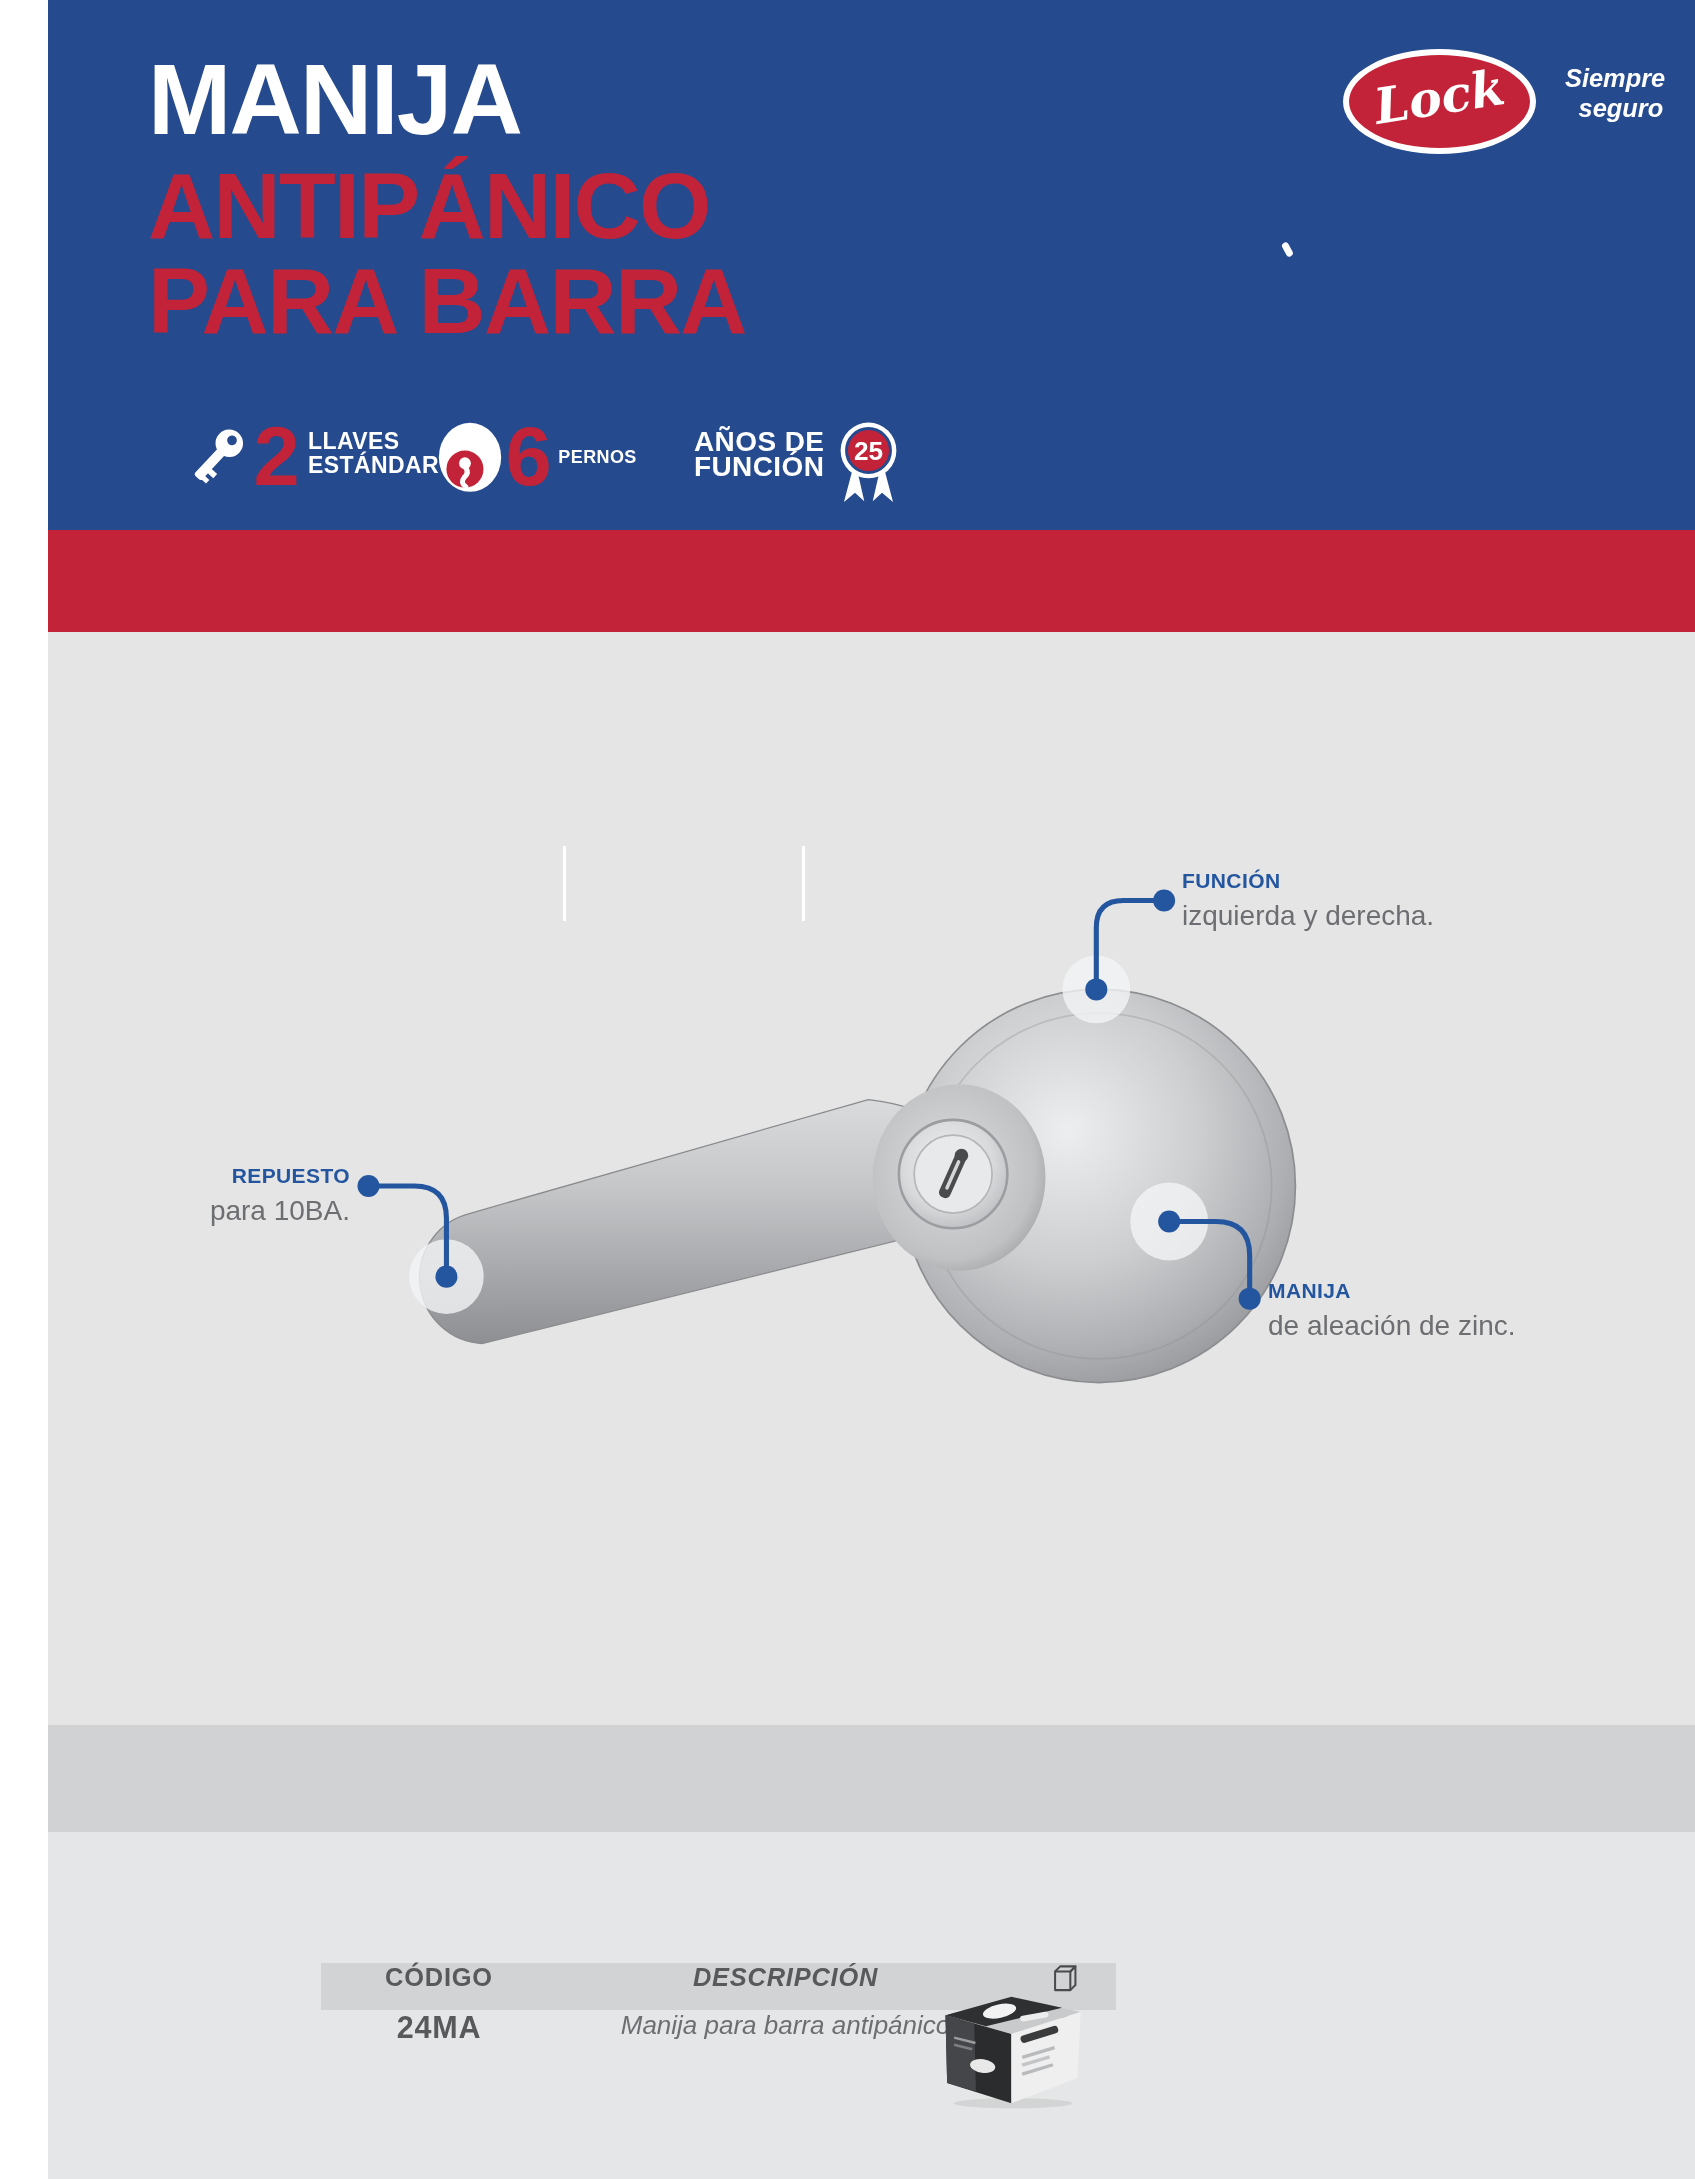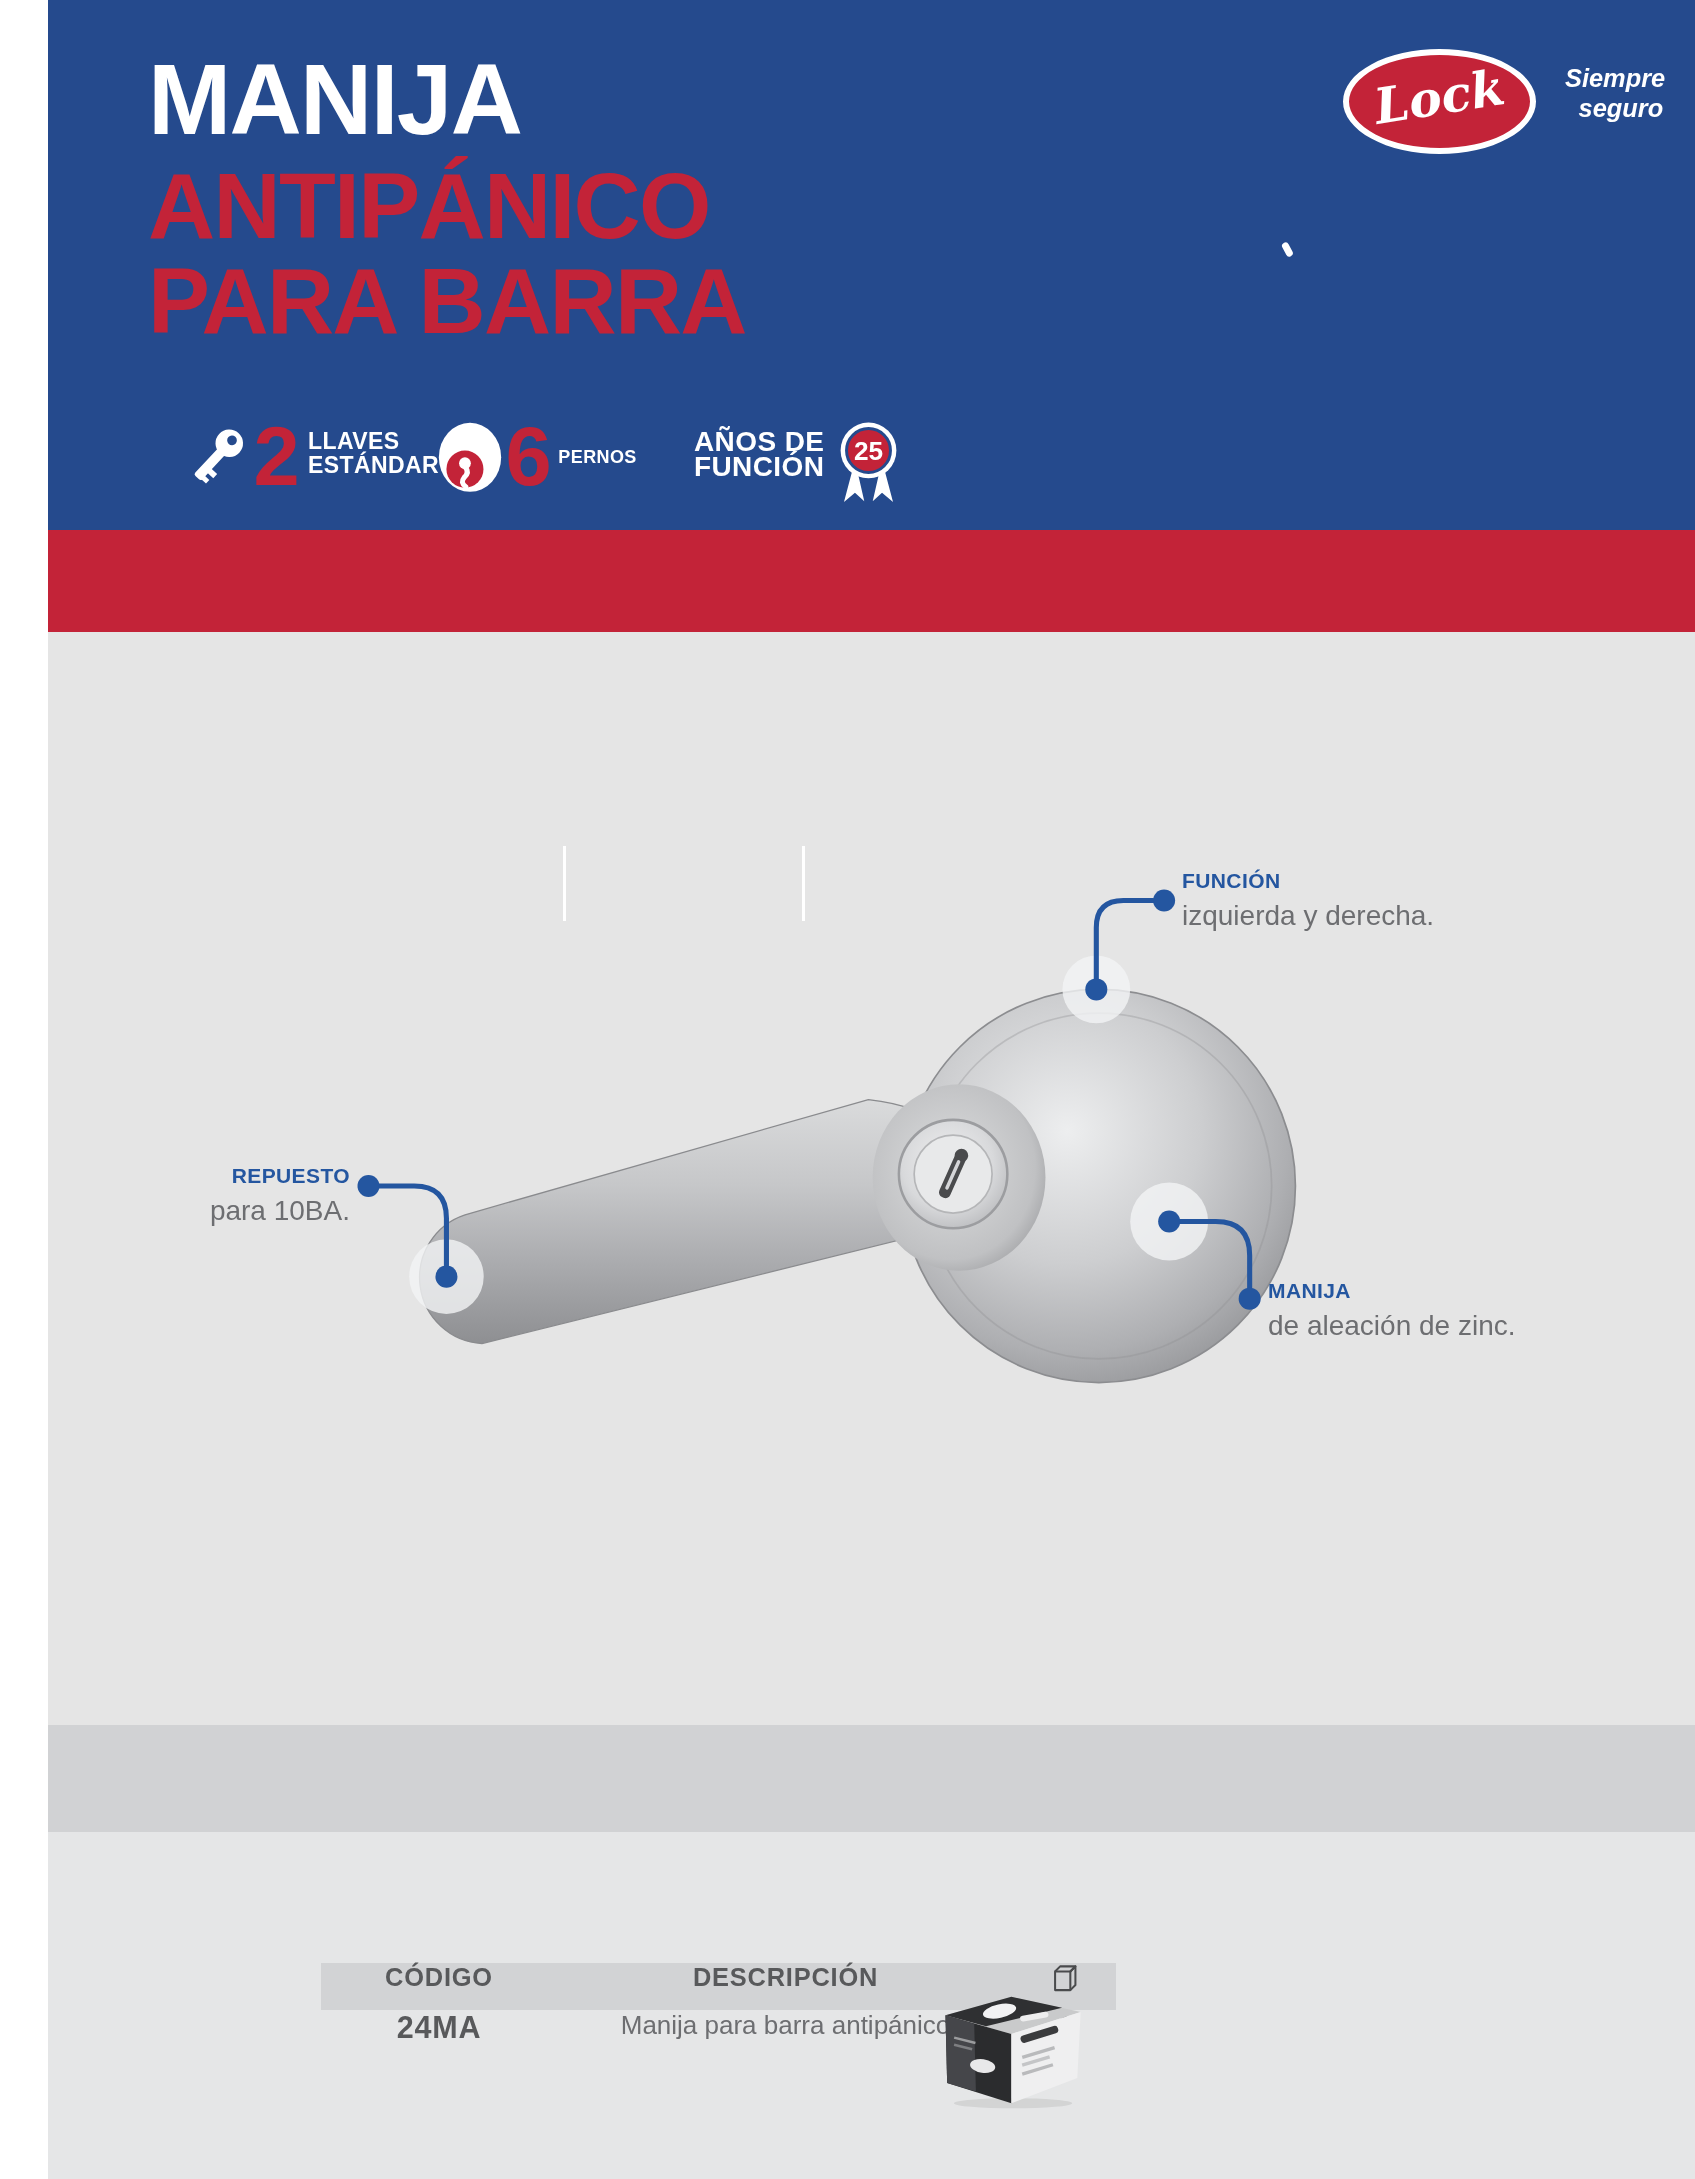--- a/index.html
+++ b/index.html
@@ -56,21 +56,21 @@
 
   
   .stripe-dark   { position:absolute; left:0; top:1725px; width:1695px; height:108px; background:#D1D2D4; }
   .section-light { position:absolute; left:0; top:1832px; width:1695px; height:347px; background:#E5E6E7; }
 
   
   .spec-table { position:absolute; left:273px; top:131px; width:795px; }
   .t-head { display:flex; align-items:flex-start; height:47px; background:#D2D3D5; }
   .t-row  { display:flex; align-items:flex-start; height:51px; }
   .col-code { width:236px; text-align:center; }
-  .col-desc { flex:1; text-align:center; }
+  .col-desc { flex:1; text-align:center;font-style:italic; }
   .col-qty  { width:102px; text-align:center; }
   .t-head .hdr { font-size:25.4px; font-weight:700; color:#58595B; letter-spacing:0.8px; }
   .cell-code { font-size:30.5px; font-weight:700; color:#58595B; letter-spacing:0.8px; }
   .cell-desc { font-size:26px; color:#6D6E71; }
   .cell-qty  { font-size:26px; color:#6D6E71; }
 
   .box-art { position:absolute; left:887px; top:158px; width:157px; height:120px; }
 </style>
 </head>
 <body>

